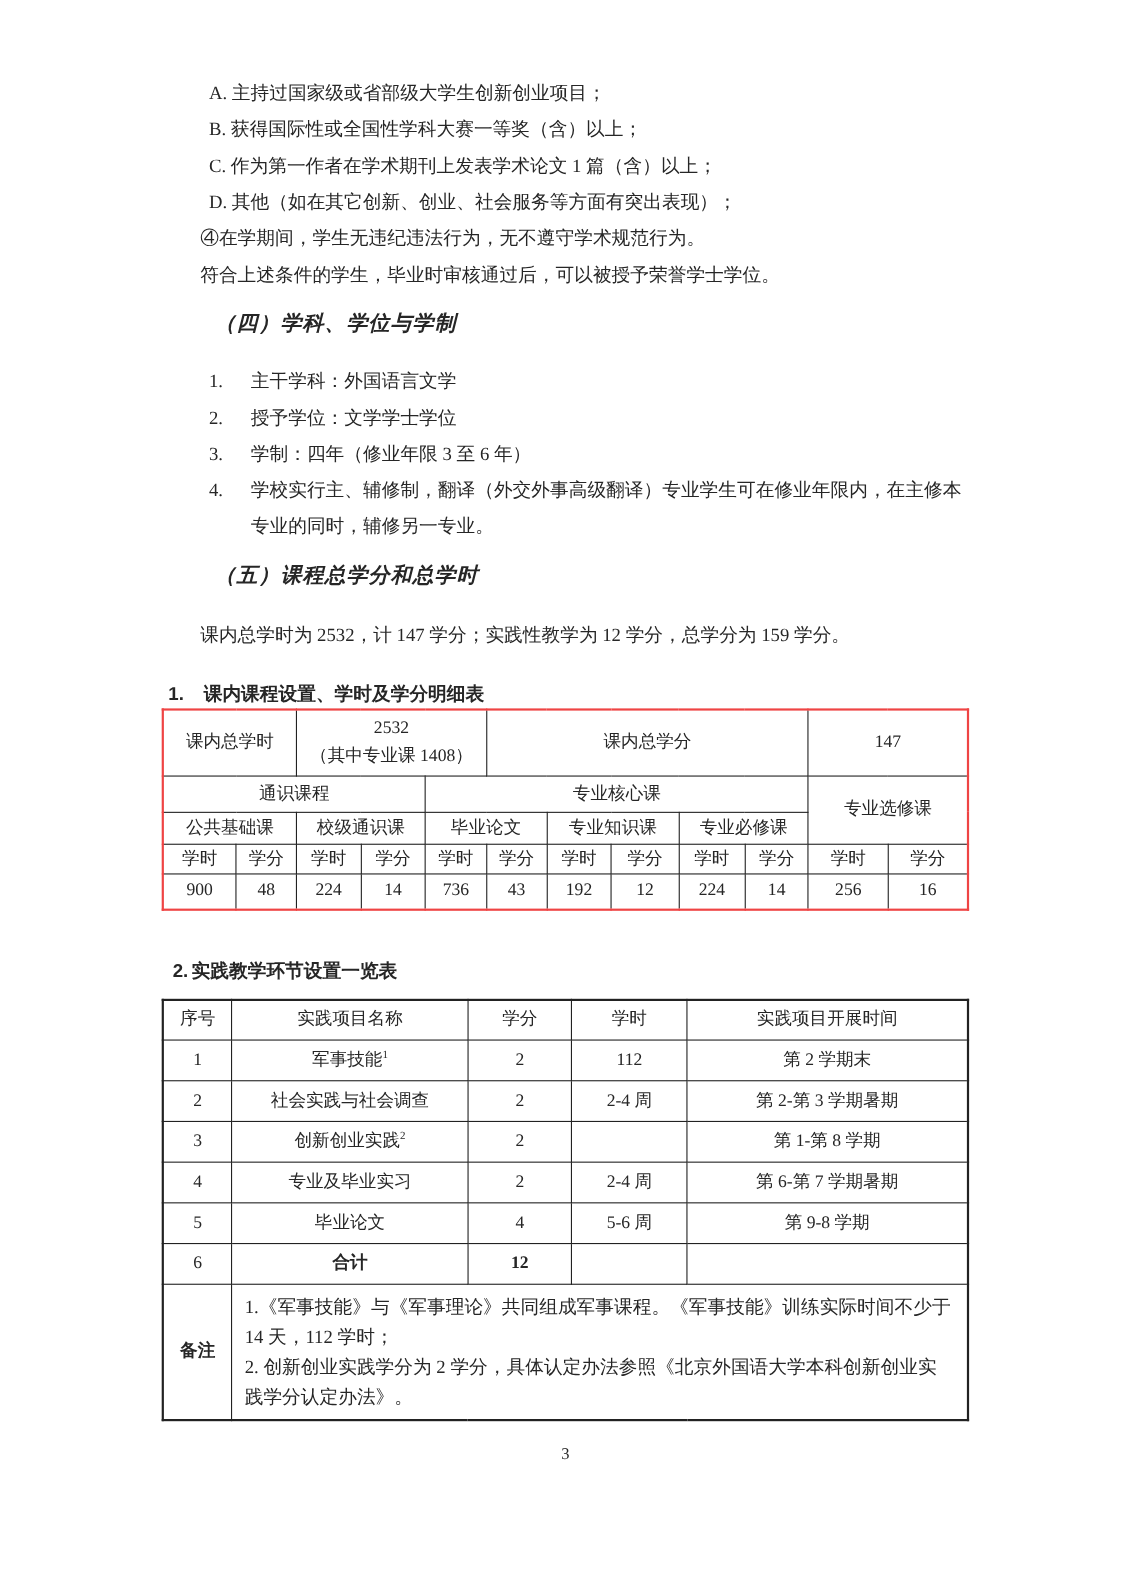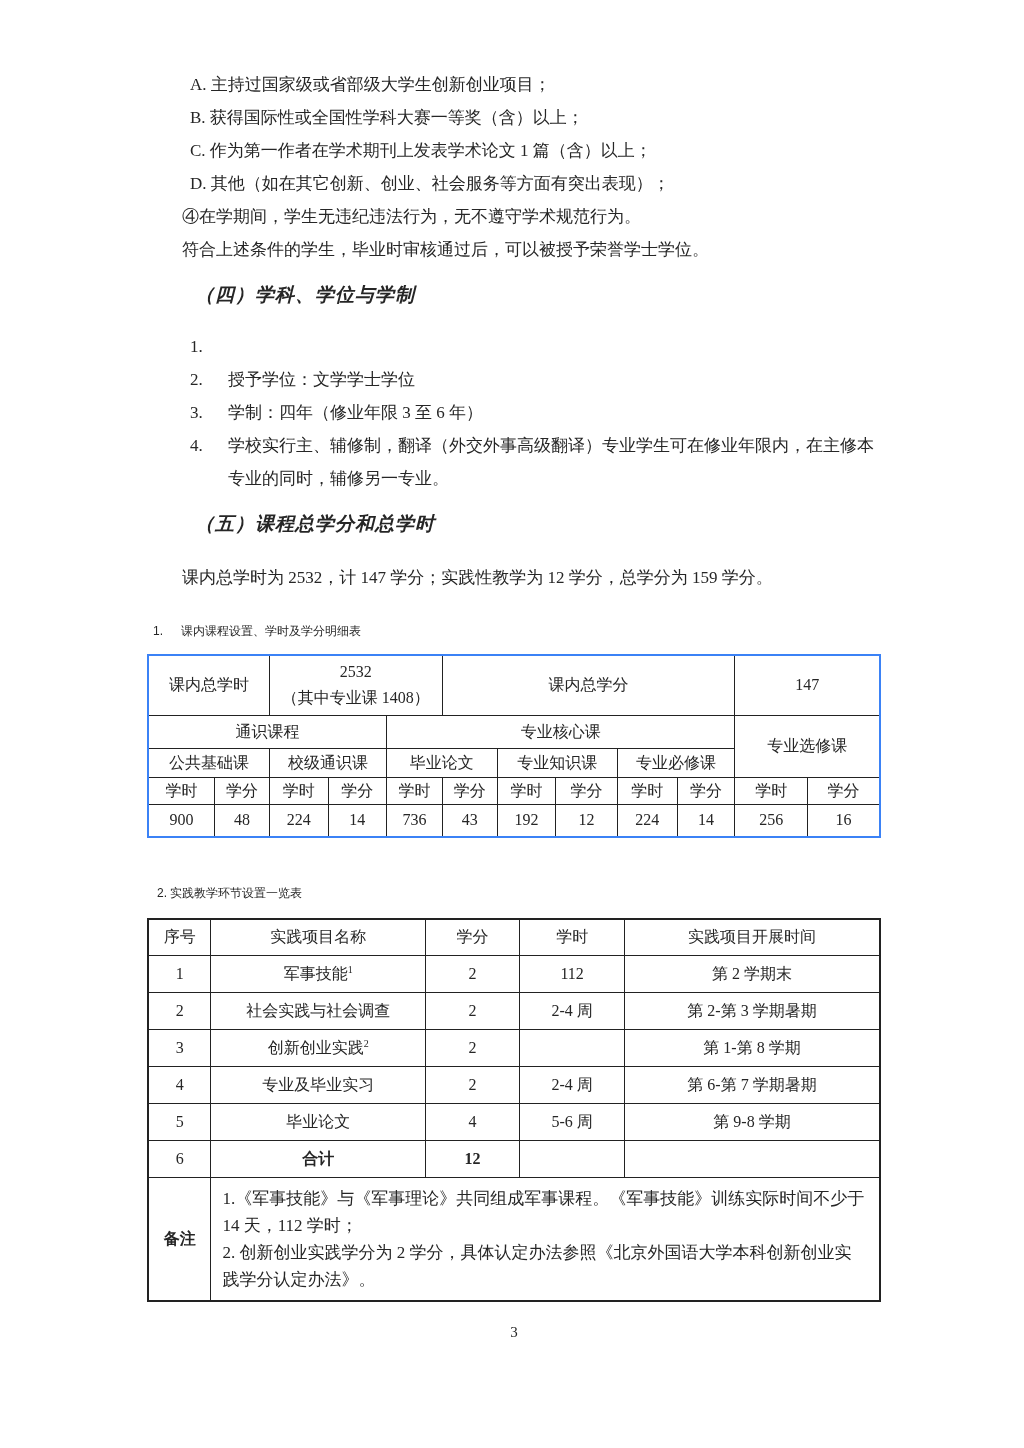--- a/index.html
+++ b/index.html
@@ -32,31 +32,31 @@
 
   .numlist { margin-top: 22px; list-style: none; }
   .numlist li { display: flex; line-height: 33px; }
   .numlist .num { width: 38px; padding-left: 43px; box-sizing: content-box; flex: 0 0 auto; }
   .numlist .itext { flex: 1 1 auto; }
 
   .para { margin-top: 24px; line-height: 33px; }
 
   .tbl-title {
     font-family: "Liberation Sans", "DejaVu Sans", sans-serif;
-    font-weight: normal;
-    font-size: 12px;
+    font-weight: bold;
+    font-size: 17px;
     line-height: 26px;
   }
   .tbl-title.t1 { margin-top: 24px; padding-left: 6px; }
   .tbl-title.t1 .tnum { margin-right: 18px; }
   .tbl-title.t2 { margin-top: 42px; padding-left: 10px; }
   .tbl-title.t2 .tnum { margin-right: 3px; }
 
   table { border-collapse: collapse; width: 734px; table-layout: fixed; }
-  .tbl1 { margin-top: 10px; border: 2px solid #3b82f6; }
+  .tbl1 { border: 2px solid #ef4444; }
   .tbl2 { margin-top: 12px; border: 2px solid #222; }
   td {
     border: 1px solid #222;
     text-align: center;
     vertical-align: middle;
     font-size: 16px;
     line-height: 22px;
     overflow: hidden;
   }
   .tbl1 .rA td { height: 60px; }
@@ -92,20 +92,21 @@
       <p class="indent-a">D. 其他（如在其它创新、创业、社会服务等方面有突出表现）；</p>
       <p class="indent-b">④在学期间，学生无违纪违法行为，无不遵守学术规范行为。</p>
       <p class="indent-b">符合上述条件的学生，毕业时审核通过后，可以被授予荣誉学士学位。</p>
     </div>
 
     <h2 class="sec-heading">（四）学科、学位与学制</h2>
 
     <ol class="numlist">
       <li>
         <span class="num">1.</span>
+        <span class="itext">主干学科：外国语言文学</span>
       </li>
       <li>
         <span class="num">2.</span>
         <span class="itext">授予学位：文学学士学位</span>
       </li>
       <li>
         <span class="num">3.</span>
         <span class="itext">学制：四年（修业年限 3 至 6 年）</span>
       </li>
       <li>

